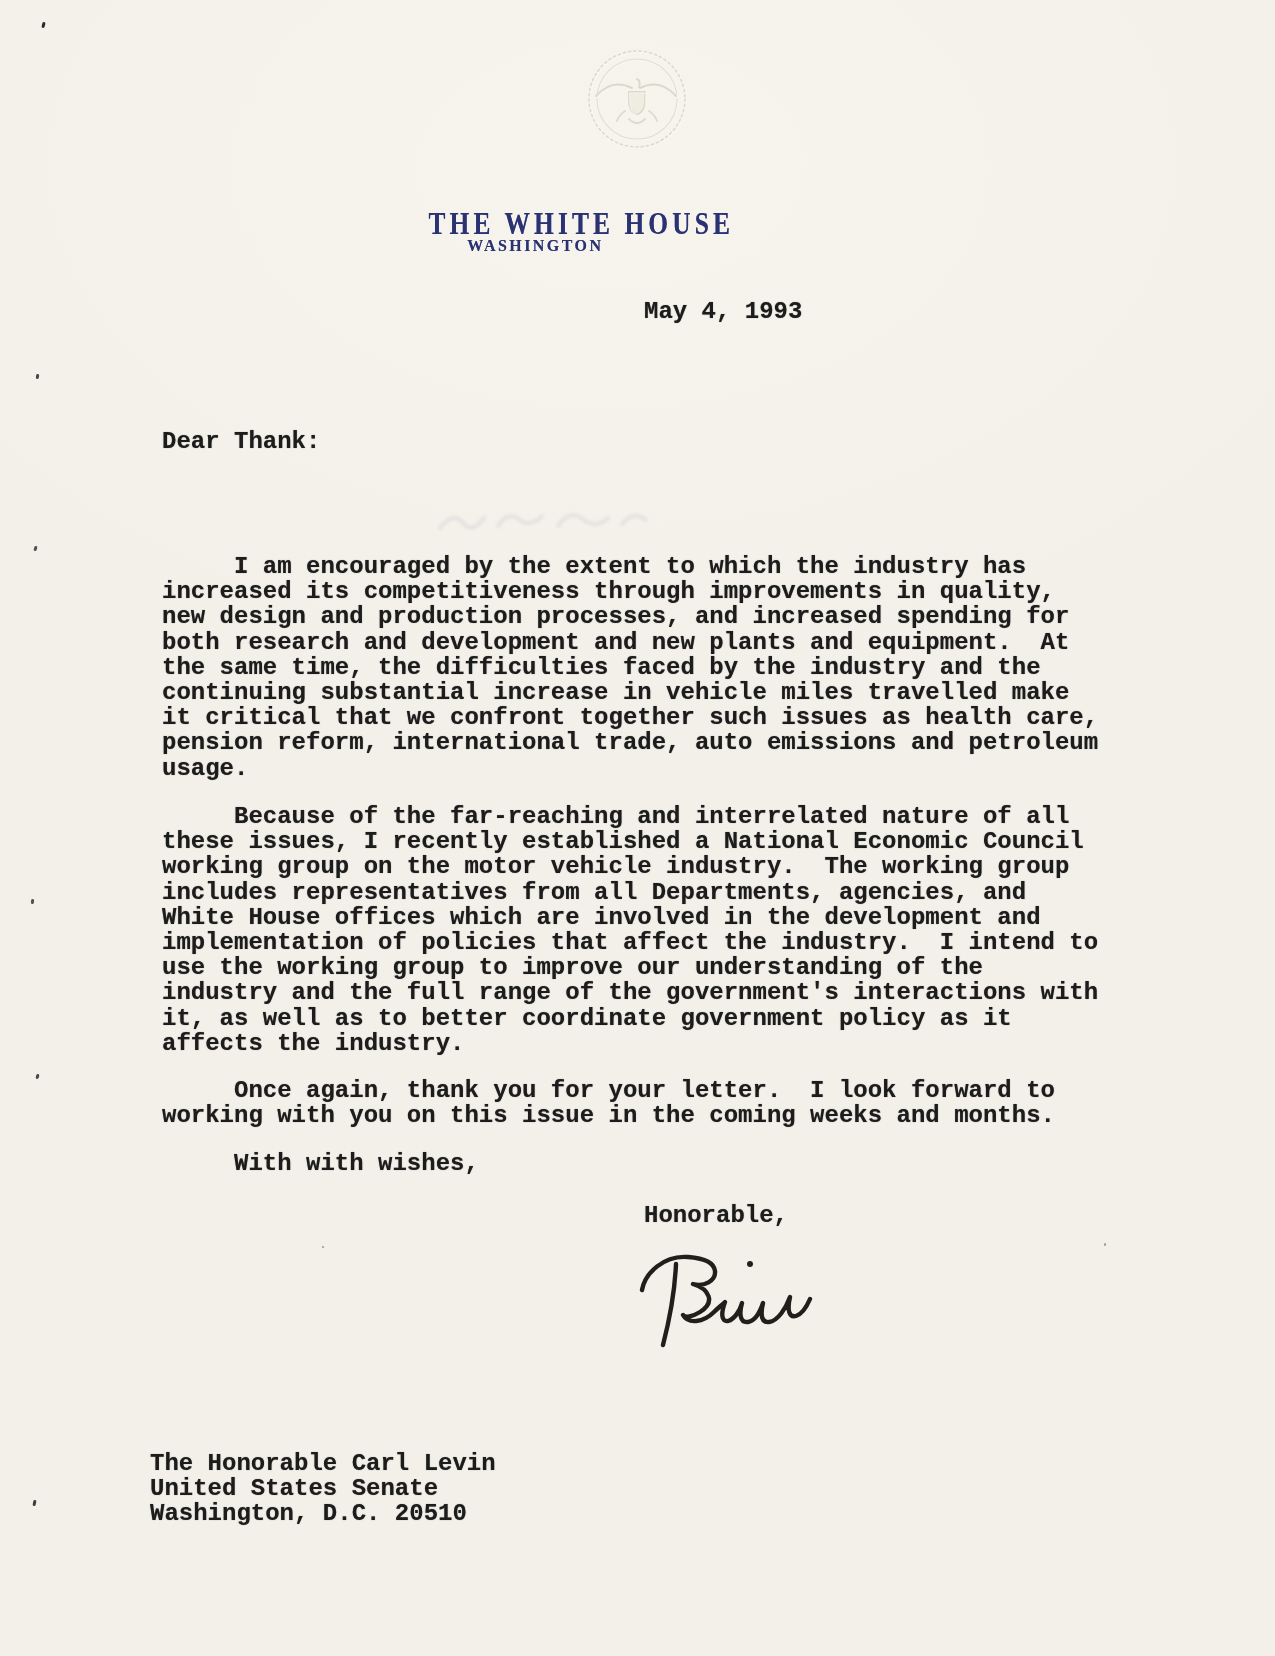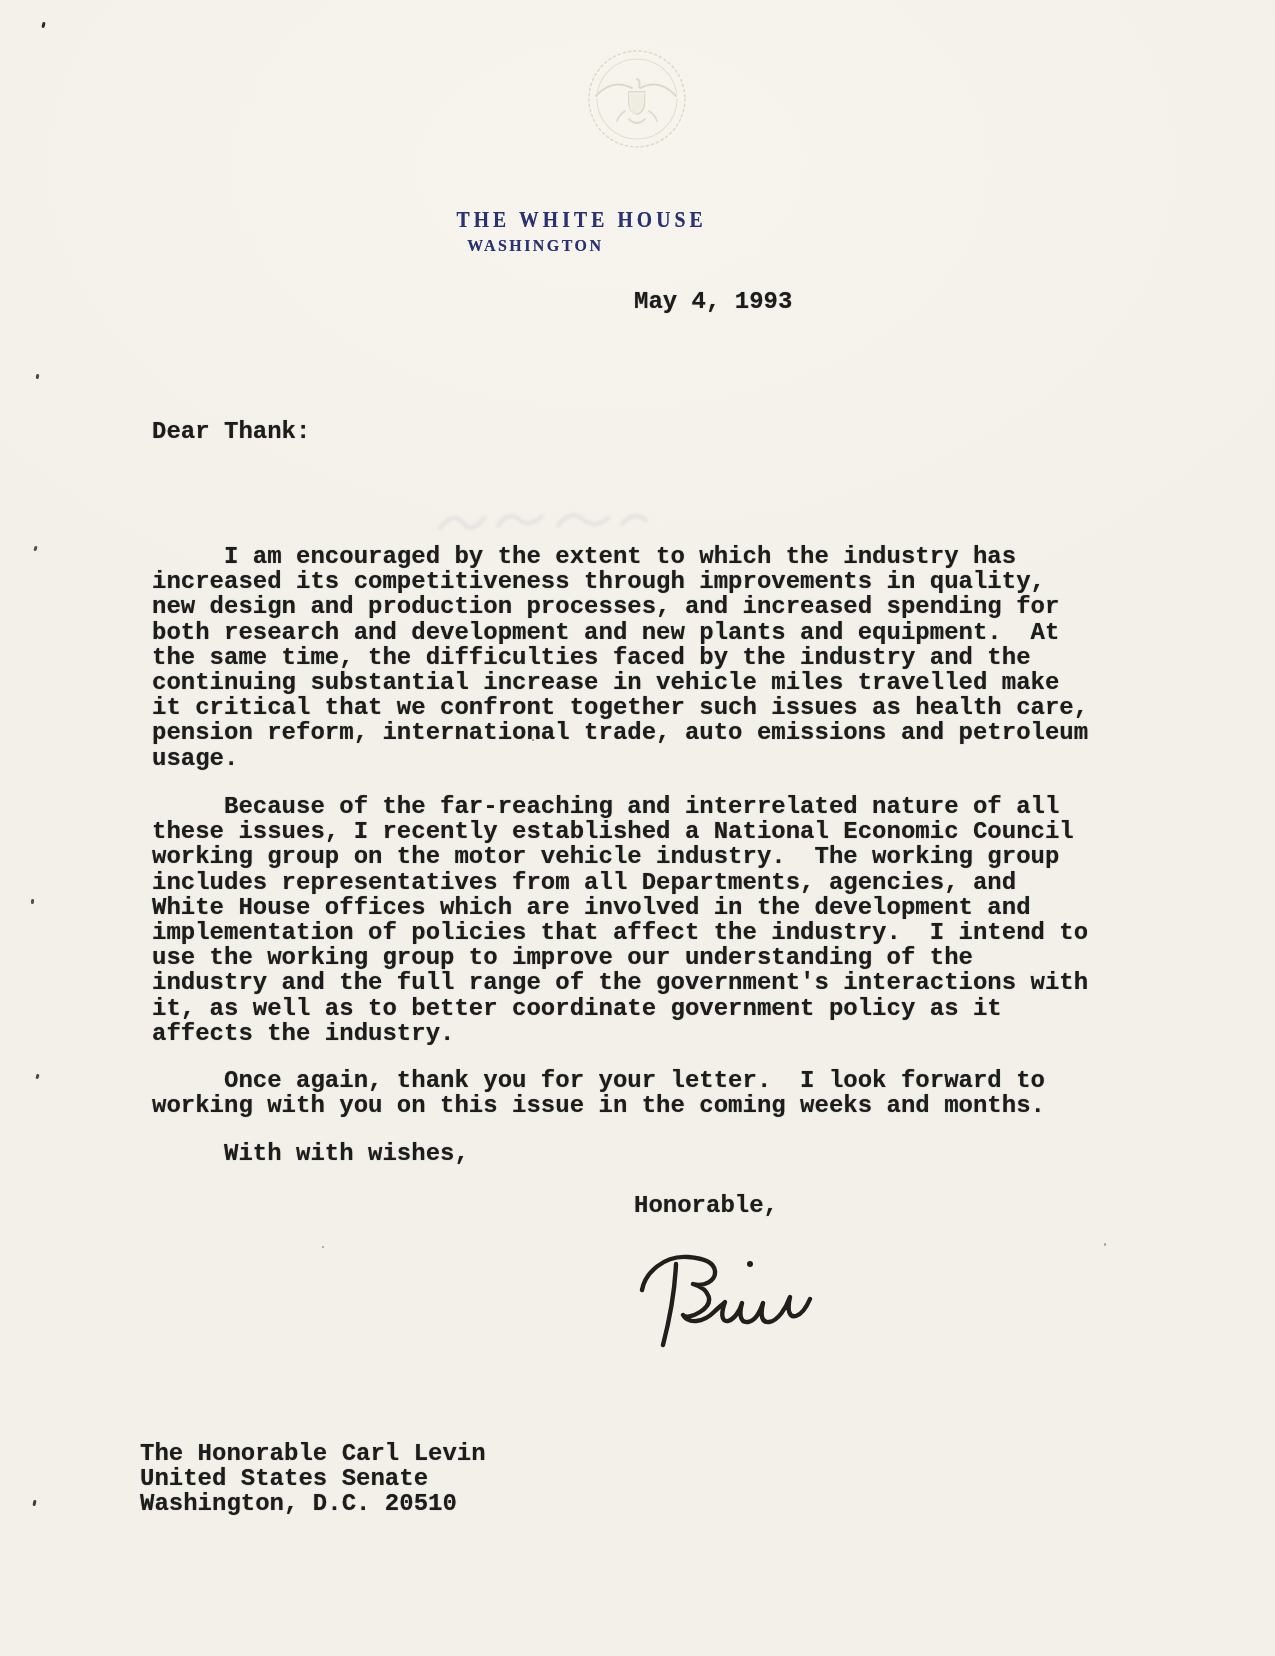--- a/index.html
+++ b/index.html
@@ -17,30 +17,30 @@
       radial-gradient(2200px 1800px at 50% 52%, #f2f0e8 55%, #eae8de 100%);
   }
   .type{
     position:absolute;
     font-family:"Liberation Mono", monospace;
     font-weight:700;
     font-size:24px;
     line-height:25.2px;
     color:#1c1c1c;
     white-space:pre;
-    margin:4px;
+    margin:14px;
     letter-spacing:0;
     text-shadow:0 0 1px rgba(25,25,25,.55);
   }
   .lh-title{
     position:absolute;top:206px;left:0;width:1163px;
     text-align:center;
     font-family:"Liberation Serif", serif;
     font-weight:600;
-    font-size:24px;
+    font-size:31px;
     color:#2a3273;
     letter-spacing:5px;
     text-shadow:0 0 .6px rgba(42,50,115,.6);
   }
   .lh-title > span{display:inline-block;transform:scaleX(.82);transform-origin:50% 50%;}
   .lh-sub{
     position:absolute;top:236px;left:0;width:1070px;
     text-align:center;
     font-family:"Liberation Serif", serif;
     font-weight:600;

